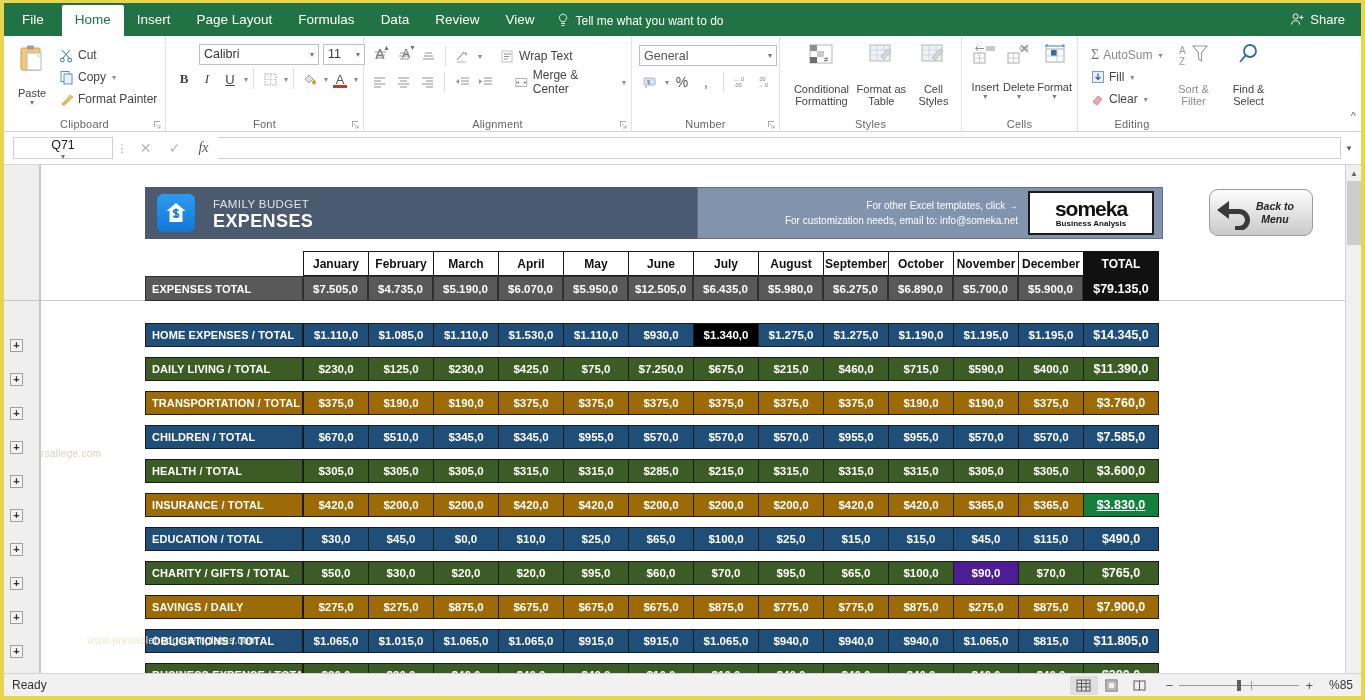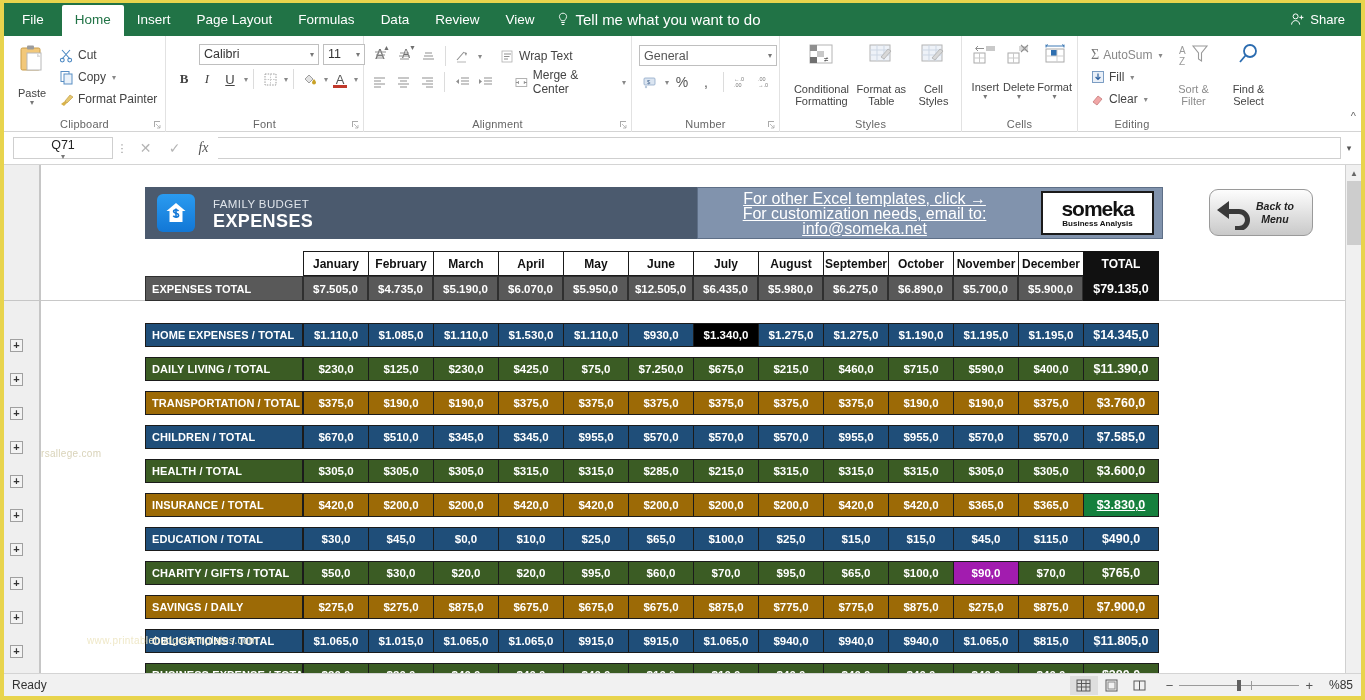--- a/index.html
+++ b/index.html
@@ -31,21 +31,21 @@
     line-height: 16px; white-space: nowrap;
     cursor: default;
   }
   .tab.file { padding-left: 18px; padding-right: 18px; }
   .tab.active {
     background: #ffffff; color: #217346;
     border-radius: 2px 2px 0 0;
   }
   .tellme {
     display: flex; align-items: center; gap: 6px;
-    color: #ffffff; font-size: 15px;
+    color: #ffffff; font-size: 12px;
     padding: 7px 10px 8px 10px;
   }
   .bulb { width: 12px; height: 15px; display:inline-block; }
   .share-btn {
     position: absolute; right: 8px; top: 6px;
     display: flex; align-items: center; gap: 5px;
     color: #fff; font-size: 13px; padding: 3px 8px;
     cursor: default;
   }
 
@@ -180,21 +180,21 @@
   }
   .banner-titles { display:flex; flex-direction:column; justify-content:center; }
   .bt1 { color: #dfe4ea; font-size: 11.5px; letter-spacing: .4px; line-height: 16px; }
   .bt2 { color: #ffffff; font-size: 18px; font-weight: bold; letter-spacing: .4px; line-height: 18px; }
   .banner-right {
     width: 466px; background: #8193ad;
     display: flex; align-items: center; justify-content: flex-end;
     padding-right: 8px; gap: 10px;
     border: 1px solid #5e6f87;
   }
-  .promo { text-align: center; color: #ffffff; font-size: 16px; line-height: 15px; text-decoration: underline; }
+  .promo { text-align: right; color: #ffffff; font-size: 10px; line-height: 15px; }
   .someka {
     background: #ffffff; border: 2px solid #1a1a1a; width: 126px; height: 44px;
     display: flex; flex-direction: column; align-items: center; justify-content: center;
   }
   .someka-main { font-size: 21px; font-weight: bold; letter-spacing: -1px; color: #111; line-height: 21px; }
   .someka-sub { font-size: 8px; font-weight: bold; color: #111; line-height: 10px; }
   .backmenu {
     position: absolute; left: 1168px; top: 24px;
     width: 104px; height: 47px; border-radius: 9px;
     background: linear-gradient(#fdfdfd, #c9c9c9);
@@ -872,21 +872,21 @@
                 <div class="cell" style="background: rgb(59, 92, 36); border-top: 1px solid rgb(27, 27, 27); border-bottom: 1px solid rgb(27, 27, 27);">$50,0</div>
                 <div class="cell" style="background: rgb(59, 92, 36); border-top: 1px solid rgb(27, 27, 27); border-bottom: 1px solid rgb(27, 27, 27);">$30,0</div>
                 <div class="cell" style="background: rgb(59, 92, 36); border-top: 1px solid rgb(27, 27, 27); border-bottom: 1px solid rgb(27, 27, 27);">$20,0</div>
                 <div class="cell" style="background: rgb(59, 92, 36); border-top: 1px solid rgb(27, 27, 27); border-bottom: 1px solid rgb(27, 27, 27);">$20,0</div>
                 <div class="cell" style="background: rgb(59, 92, 36); border-top: 1px solid rgb(27, 27, 27); border-bottom: 1px solid rgb(27, 27, 27);">$95,0</div>
                 <div class="cell" style="background: rgb(59, 92, 36); border-top: 1px solid rgb(27, 27, 27); border-bottom: 1px solid rgb(27, 27, 27);">$60,0</div>
                 <div class="cell" style="background: rgb(59, 92, 36); border-top: 1px solid rgb(27, 27, 27); border-bottom: 1px solid rgb(27, 27, 27);">$70,0</div>
                 <div class="cell" style="background: rgb(59, 92, 36); border-top: 1px solid rgb(27, 27, 27); border-bottom: 1px solid rgb(27, 27, 27);">$95,0</div>
                 <div class="cell" style="background: rgb(59, 92, 36); border-top: 1px solid rgb(27, 27, 27); border-bottom: 1px solid rgb(27, 27, 27);">$65,0</div>
                 <div class="cell" style="background: rgb(59, 92, 36); border-top: 1px solid rgb(27, 27, 27); border-bottom: 1px solid rgb(27, 27, 27);">$100,0</div>
-                <div class="cell" style="background: #a21caf; border-top: 1px solid rgb(27, 27, 27); border-bottom: 1px solid rgb(27, 27, 27);">$90,0</div>
+                <div class="cell" style="background: #4c1d95; border-top: 1px solid rgb(27, 27, 27); border-bottom: 1px solid rgb(27, 27, 27);">$90,0</div>
                 <div class="cell" style="background: rgb(59, 92, 36); border-top: 1px solid rgb(27, 27, 27); border-bottom: 1px solid rgb(27, 27, 27);">$70,0</div>
                 <div class="cell tot" style="background: rgb(59, 92, 36); border: 1px solid rgb(27, 27, 27);">$765,0</div>
               </div>
               <div class="rowgap"></div>
               <div class="trow">
                 <div class="cat" style="background: rgb(156, 106, 6); border: 1px solid rgb(27, 27, 27);">SAVINGS  / DAILY</div>
                 <div class="cell" style="background: rgb(156, 106, 6); border-top: 1px solid rgb(27, 27, 27); border-bottom: 1px solid rgb(27, 27, 27);">$275,0</div>
                 <div class="cell" style="background: rgb(156, 106, 6); border-top: 1px solid rgb(27, 27, 27); border-bottom: 1px solid rgb(27, 27, 27);">$275,0</div>
                 <div class="cell" style="background: rgb(156, 106, 6); border-top: 1px solid rgb(27, 27, 27); border-bottom: 1px solid rgb(27, 27, 27);">$875,0</div>
                 <div class="cell" style="background: rgb(156, 106, 6); border-top: 1px solid rgb(27, 27, 27); border-bottom: 1px solid rgb(27, 27, 27);">$675,0</div>

